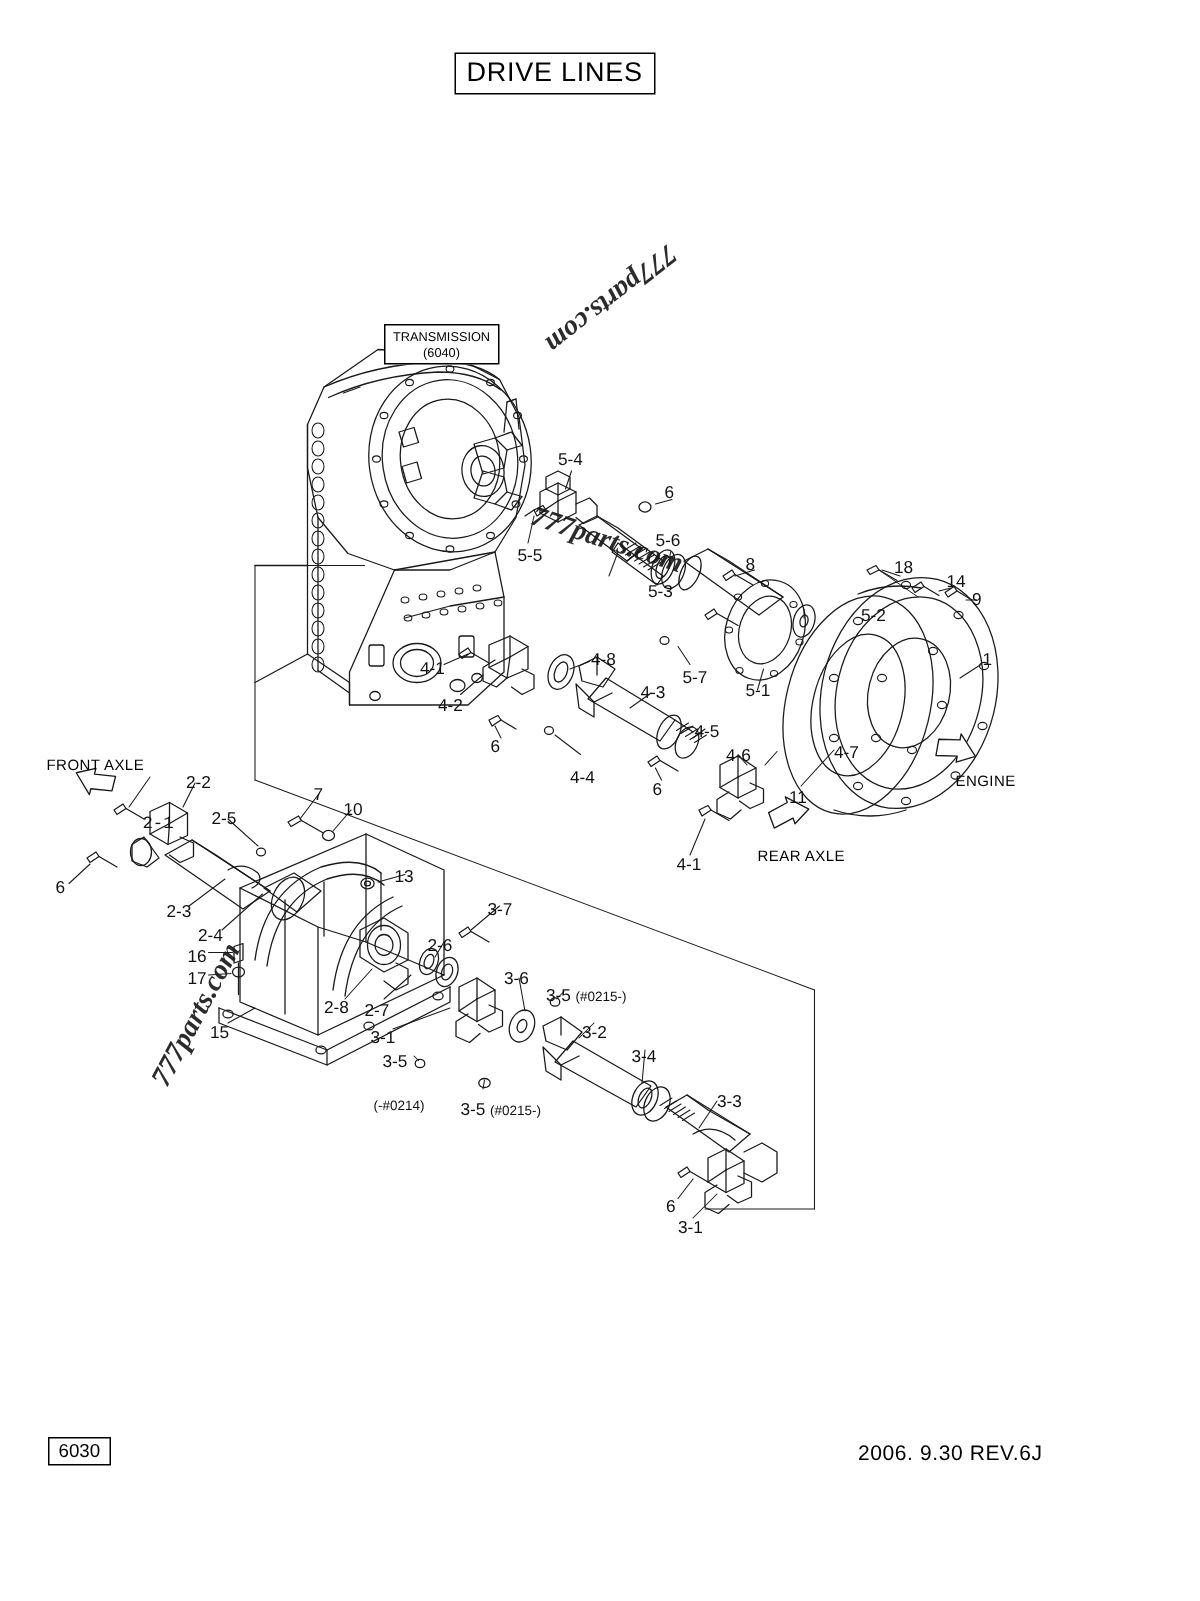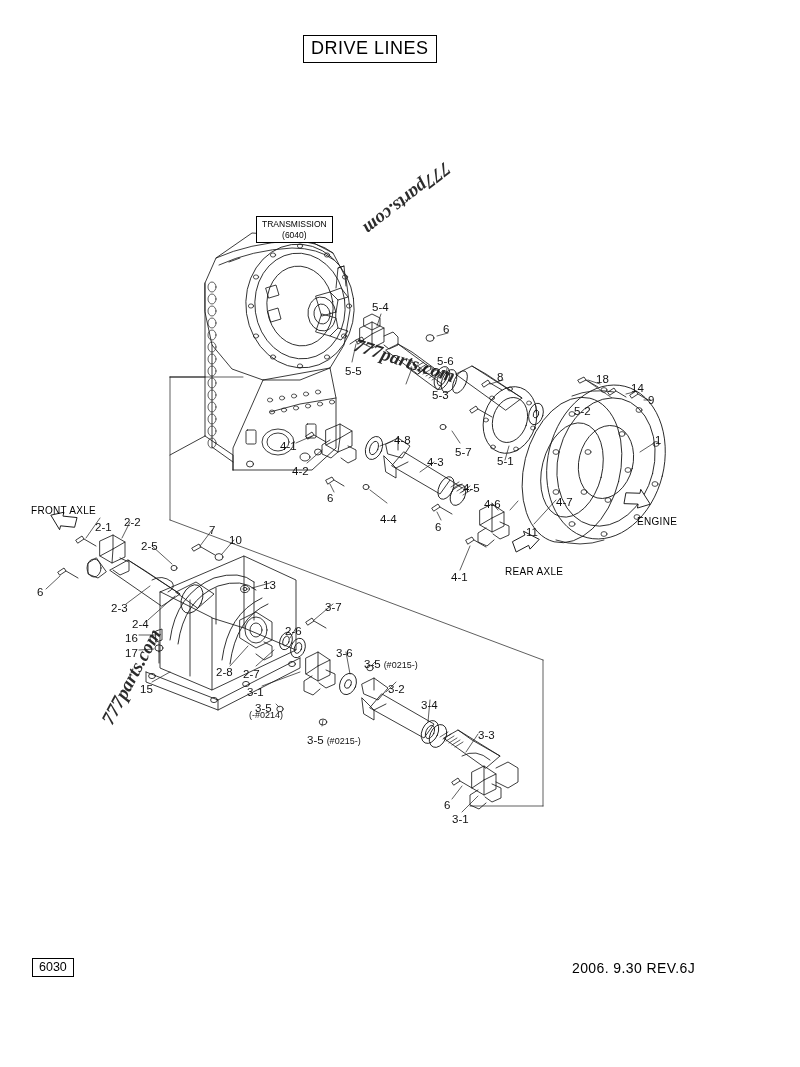--- a/index.html
+++ b/index.html
@@ -3,21 +3,21 @@
 <meta charset="utf-8">
 <style>
   html,body{margin:0;padding:0;background:#ffffff;}
   body{width:800px;height:1067px;position:relative;overflow:hidden;
        font-family:"Liberation Sans", sans-serif;color:#000;}
   #sheet{position:absolute;left:0;top:0;width:800px;height:1067px;}
   #art{position:absolute;left:0;top:0;width:800px;height:1067px;}
   .lbl{position:absolute;white-space:nowrap;font-family:"Liberation Sans",sans-serif;
        color:#111;line-height:1;}
   .cal{font-size:11.5px;}
-  .cal-sm{font-size:9px;}
+  .cal-sm{font-size:9px;margin-top:22px;}
   .title-box{position:absolute;border:1px solid #000;padding:2px 7px 3px 7px;
        font-size:18px;letter-spacing:.5px;}
   .code-box{position:absolute;border:1px solid #000;padding:1px 6px 2px 6px;font-size:12.5px;}
   .rev{position:absolute;font-size:14px;letter-spacing:.4px;}
   .axle{position:absolute;font-size:10px;letter-spacing:.3px;}
   .tbox{position:absolute;border:1px solid #000;background:#fff;padding:2px 5px;
         font-size:8.5px;text-align:center;line-height:1.25;}
   .wm{position:absolute;font-size:19px;color:#1a1a1a;font-family:"Liberation Serif",serif;
       font-style:italic;font-weight:600;white-space:nowrap;opacity:.92;}
 </style>
@@ -521,21 +521,21 @@
       <div class="lbl cal" style="left: 292px; top: 466px;">4-2</div>
       <div class="lbl cal" style="left: 394px; top: 435px;">4-8</div>
       <div class="lbl cal" style="left: 427px; top: 457px;">4-3</div>
       <div class="lbl cal" style="left: 380px; top: 514px;">4-4</div>
       <div class="lbl cal" style="left: 463px; top: 483px;">4-5</div>
       <div class="lbl cal" style="left: 327px; top: 493px;">6</div>
       <div class="lbl cal" style="left: 435px; top: 522px;">6</div>
       <div class="lbl cal" style="left: 484px; top: 499px;">4-6</div>
       <div class="lbl cal" style="left: 526px; top: 497px; margin-left: 30px;">4-7</div>
       <div class="lbl cal" style="left: 451px; top: 572px;">4-1</div>
-      <div class="lbl cal" style="left: 95px; top: 522px;">2-1</div>
+      <div class="lbl cal" style="left: 95px; top: 544px; font-family: Liberation Mono, monospace;">2-1</div>
       <div class="lbl cal" style="left: 124px; top: 517px;">2-2</div>
       <div class="lbl cal" style="left: 141px; top: 541px;">2-5</div>
       <div class="lbl cal" style="left: 209px; top: 525px;">7</div>
       <div class="lbl cal" style="left: 229px; top: 535px;">10</div>
       <div class="lbl cal" style="left: 37px; top: 587px;">6</div>
       <div class="lbl cal" style="left: 111px; top: 603px;">2-3</div>
       <div class="lbl cal" style="left: 132px; top: 619px;">2-4</div>
       <div class="lbl cal" style="left: 263px; top: 580px;">13</div>
       <div class="lbl cal" style="left: 125px; top: 633px;">16</div>
       <div class="lbl cal" style="left: 125px; top: 648px;">17</div>

